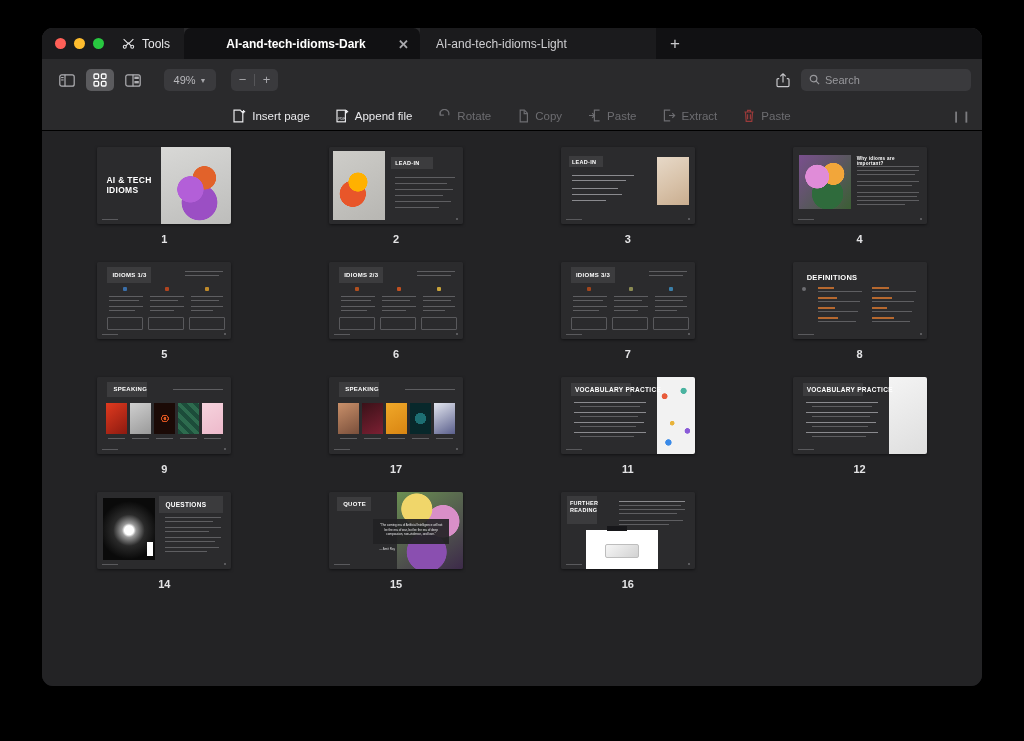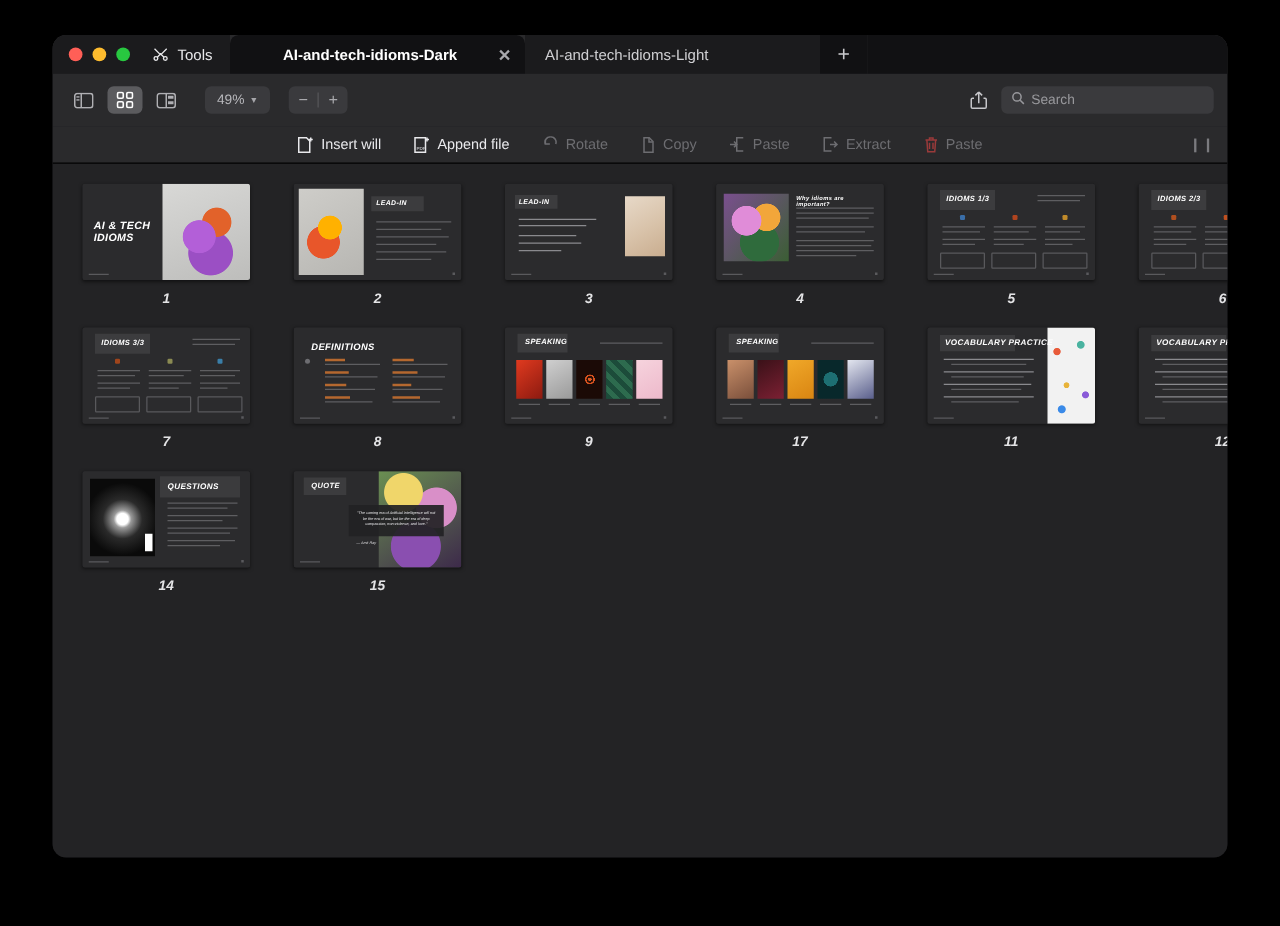--- a/index.html
+++ b/index.html
@@ -173,24 +173,23 @@
 
   
   .content {
     flex: 1 1 auto;
     background: #232325;
     padding: 16px 24px 20px 24px;
     overflow: hidden;
   }
   .grid {
     display: grid;
-    grid-template-columns: repeat(6, 1fr);
+    grid-template-columns: repeat(4, 1fr);
     column-gap: 35px;
     row-gap: 8px;
-    font-style: italic;
   }
   .cell { display: flex; flex-direction: column; align-items: center; }
   .thumb {
     width: 134px; height: 77px;
     background: #2a2a2c;
     border-radius: 2px;
     overflow: hidden;
     position: relative;
     box-shadow: 0 1px 3px rgba(0,0,0,.5);
   }
@@ -391,21 +390,21 @@
 
   <div class="actionbar">
 
     <div class="action">
       <span>
         <svg width="13" height="14" viewBox="0 0 13 14" fill="none" stroke="#e9e9ec" stroke-width="1.2">
           <path d="M1 1.2h6.2l2.6 2.6v9H1z"></path>
             <path d="M10.6 1v3.2M9 2.6h3.2"></path>
         </svg>
       </span>
-      <span>Insert will</span>
+      <span>Insert page</span>
     </div>
 
     <div class="action">
       <span>
         <svg width="13" height="14" viewBox="0 0 13 14" fill="none" stroke="#e9e9ec" stroke-width="1.2">
           <rect x="1" y="1.2" width="8.4" height="11.6"></rect>
           <text x="2.2" y="11" font-size="3.6" fill="#e9e9ec" stroke="none" font-family="Liberation Sans">PDF</text>
           <path d="M10.6 1v3.2M9 2.6h3.2"></path>
         </svg>
       </span>
@@ -778,17 +777,37 @@
             <div class="quote-card" style="left:44px;top:27px;width:76px;height:25px;">
               <span>"The coming era of Artificial Intelligence will not be the era of war, but be the era of deep compassion, non-violence, and love."</span>
             </div>
             <div style="position:absolute;left:50px;top:55px;font-size:3px;color:#d8d8da;">— Amit Ray</div>
             <div class="footer-l"></div>
           </div>
         </div>
         <div class="pg-num">15</div>
       </div>
 
+      <div class="cell">
+        <div class="thumb">
+          <div class="slide">
+            <div class="sq-chip" style="left:6px;top:4px;width:30px;height:28px;"></div>
+            <div class="sl-head" style="left:9px;top:8px;font-size:5.5px;line-height:1.25;width:34px;">FURTHER READING</div>
+            <div class="tiny-line bright" style="left:58px;top:9px;width:66px;"></div>
+            <div class="tiny-line" style="left:58px;top:13px;width:62px;"></div>
+            <div class="tiny-line" style="left:58px;top:17px;width:66px;"></div>
+            <div class="tiny-line" style="left:58px;top:21px;width:58px;"></div>
+            <div class="tiny-line" style="left:58px;top:28px;width:64px;"></div>
+            <div class="tiny-line" style="left:58px;top:32px;width:50px;"></div>
+            <div class="img-block g-product" style="left:25px;top:38px;width:72px;height:39px;"></div>
+            <div style="position:absolute;left:46px;top:34px;width:20px;height:5px;background:#17171a;"></div>
+            <div style="position:absolute;left:44px;top:52px;width:34px;height:14px;border-radius:2px;background:linear-gradient(140deg,#f6f6f6,#d2d2d2);border:1px solid #bdbdbd;"></div>
+            <div class="footer-l"></div>
+              <div class="footer-r"></div>
+          </div>
+        </div>
+        <div class="pg-num">16</div>
+      </div>
 
 
     </div>
   </div>
 </div>
 
 </body></html>

